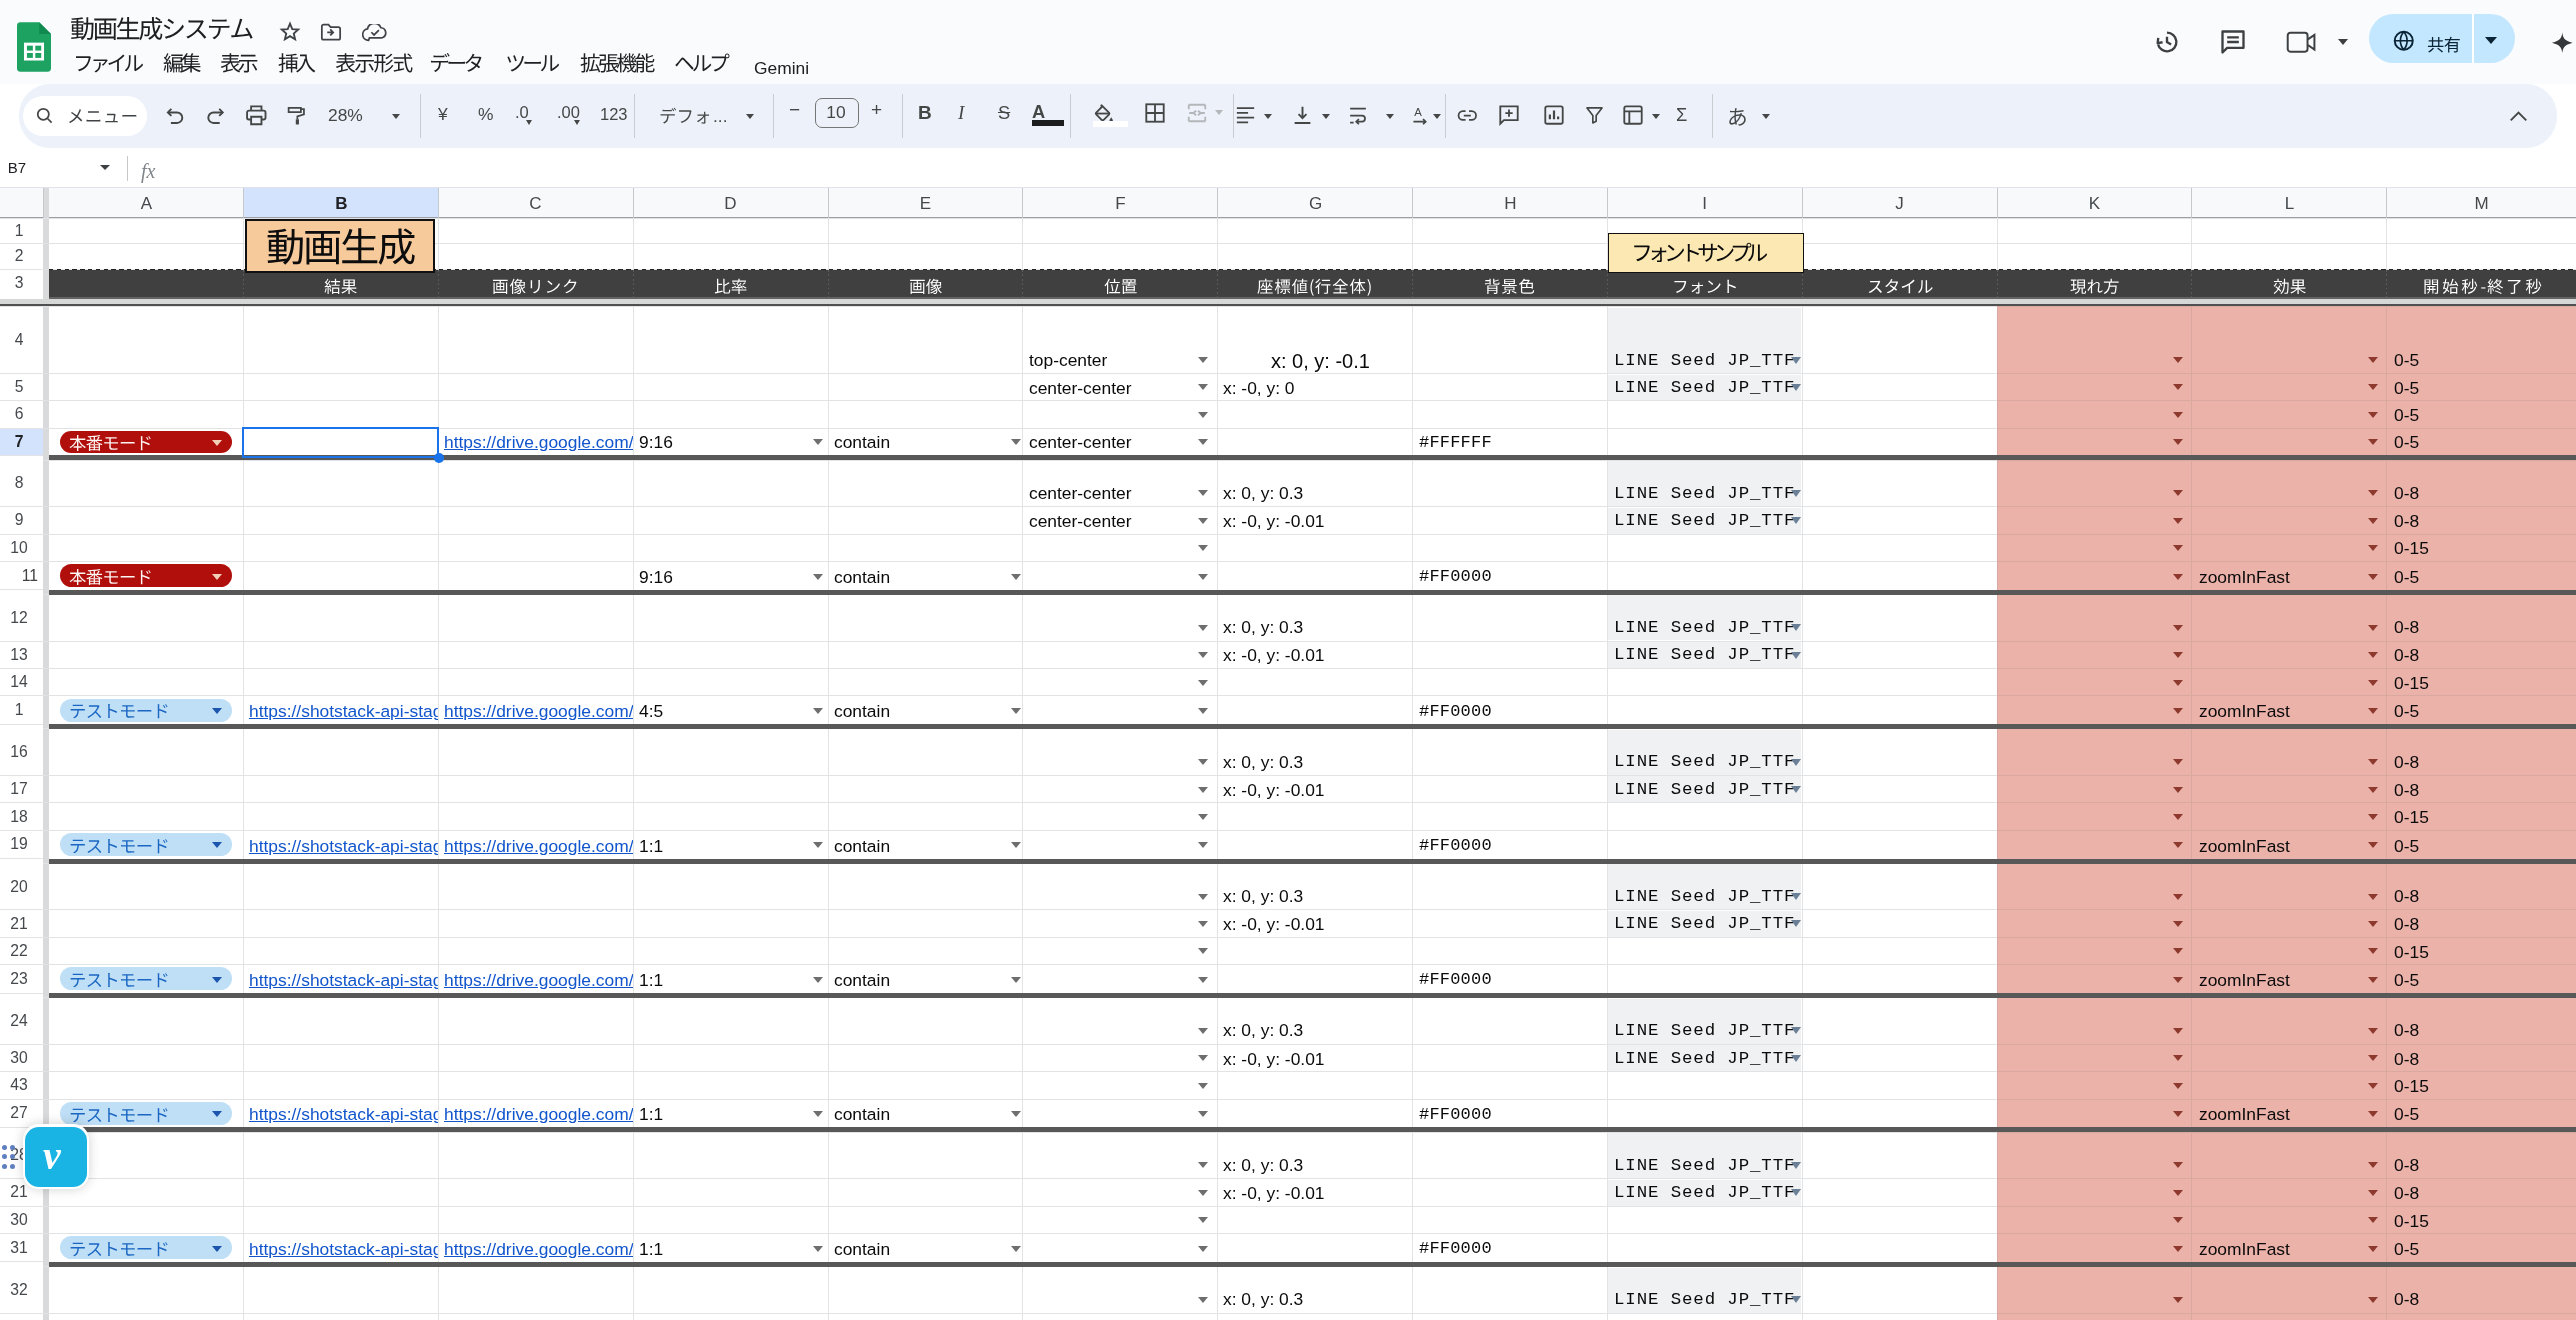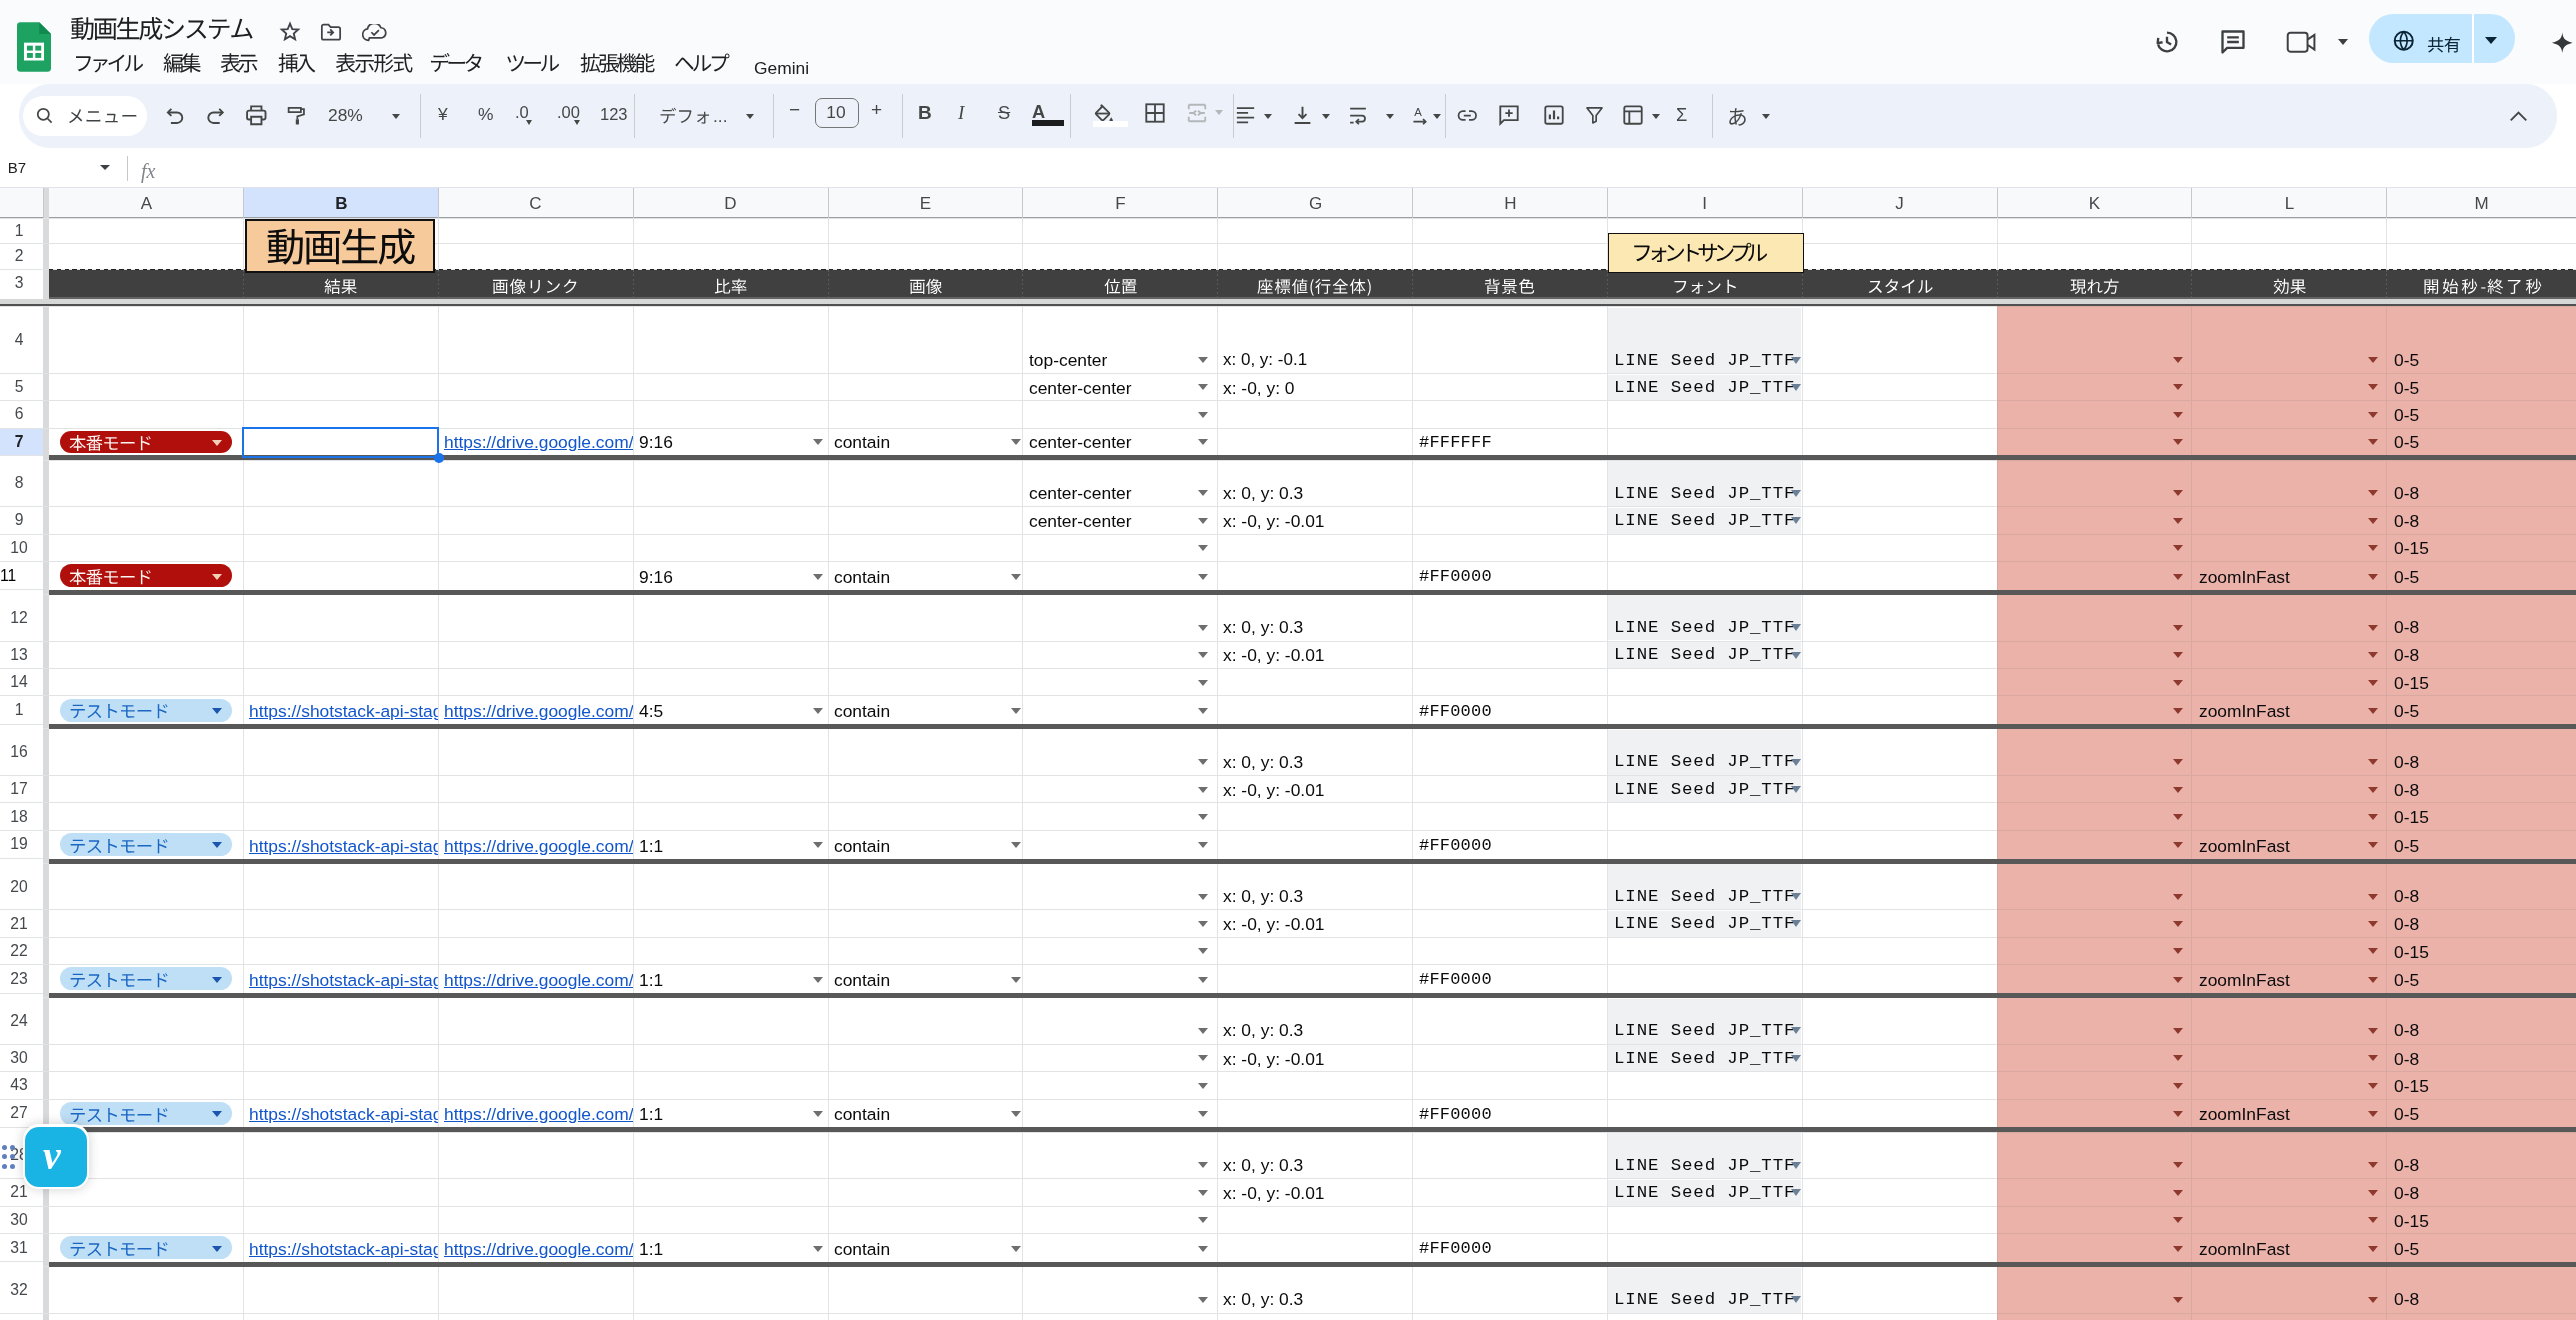--- a/index.html
+++ b/index.html
@@ -398,21 +398,21 @@
 <div class="abs t" style="left:0px;top:222px;font-size:15.7px;color:#45494d;width:38px;text-align:center;">1</div>
 <div class="abs t" style="left:0px;top:247px;font-size:15.7px;color:#45494d;width:38px;text-align:center;">2</div>
 <div class="abs t" style="left:0px;top:274px;font-size:15.7px;color:#45494d;width:38px;text-align:center;">3</div>
 <div class="abs t" style="left:0px;top:331px;font-size:15.7px;color:#45494d;width:38px;text-align:center;">4</div>
 <div class="abs t" style="left:0px;top:378px;font-size:15.7px;color:#45494d;width:38px;text-align:center;">5</div>
 <div class="abs t" style="left:0px;top:405px;font-size:15.7px;color:#45494d;width:38px;text-align:center;">6</div>
 <div class="abs t" style="left:0px;top:433px;font-size:15.7px;color:#202124;width:38px;text-align:center;font-weight:700;">7</div>
 <div class="abs t" style="left:0px;top:474px;font-size:15.7px;color:#45494d;width:38px;text-align:center;">8</div>
 <div class="abs t" style="left:0px;top:511px;font-size:15.7px;color:#45494d;width:38px;text-align:center;">9</div>
 <div class="abs t" style="left:0px;top:539px;font-size:15.7px;color:#45494d;width:38px;text-align:center;">10</div>
-<div class="abs t" style="left:0px;top:567px;font-size:15.7px;color:#000000;width:38px;text-align:left;">11</div>
+<div class="abs t" style="left:0px;top:567px;font-size:15.7px;color:#404040;width:38px;text-align:right;">11</div>
 <div class="abs t" style="left:0px;top:609px;font-size:15.7px;color:#45494d;width:38px;text-align:center;">12</div>
 <div class="abs t" style="left:0px;top:646px;font-size:15.7px;color:#45494d;width:38px;text-align:center;">13</div>
 <div class="abs t" style="left:0px;top:673px;font-size:15.7px;color:#45494d;width:38px;text-align:center;">14</div>
 <div class="abs t" style="left:0px;top:701px;font-size:15.7px;color:#45494d;width:38px;text-align:center;">1</div>
 <div class="abs t" style="left:0px;top:743px;font-size:15.7px;color:#45494d;width:38px;text-align:center;">16</div>
 <div class="abs t" style="left:0px;top:780px;font-size:15.7px;color:#45494d;width:38px;text-align:center;">17</div>
 <div class="abs t" style="left:0px;top:808px;font-size:15.7px;color:#45494d;width:38px;text-align:center;">18</div>
 <div class="abs t" style="left:0px;top:835px;font-size:15.7px;color:#45494d;width:38px;text-align:center;">19</div>
 <div class="abs t" style="left:0px;top:878px;font-size:15.7px;color:#45494d;width:38px;text-align:center;">20</div>
 <div class="abs t" style="left:0px;top:915px;font-size:15.7px;color:#45494d;width:38px;text-align:center;">21</div>
@@ -422,21 +422,21 @@
 <div class="abs t" style="left:0px;top:1049px;font-size:15.7px;color:#45494d;width:38px;text-align:center;">30</div>
 <div class="abs t" style="left:0px;top:1076px;font-size:15.7px;color:#45494d;width:38px;text-align:center;">43</div>
 <div class="abs t" style="left:0px;top:1104px;font-size:15.7px;color:#45494d;width:38px;text-align:center;">27</div>
 <div class="abs t" style="left:0px;top:1146px;font-size:15.7px;color:#45494d;width:38px;text-align:center;">28</div>
 <div class="abs t" style="left:0px;top:1183px;font-size:15.7px;color:#45494d;width:38px;text-align:center;">21</div>
 <div class="abs t" style="left:0px;top:1211px;font-size:15.7px;color:#45494d;width:38px;text-align:center;">30</div>
 <div class="abs t" style="left:0px;top:1239px;font-size:15.7px;color:#45494d;width:38px;text-align:center;">31</div>
 <div class="abs t" style="left:0px;top:1281px;font-size:15.7px;color:#45494d;width:38px;text-align:center;">32</div>
 <div class="abs t" style="left:1029px;top:350px;font-size:17.4px;color:#0a0a0a;">top-center</div>
 <div class="abs" style="left:1198px;top:357px;width:0;height:0;border-left:5.5px solid transparent;border-right:5.5px solid transparent;border-top:6.5px solid #6e6e6e"></div>
-<div class="abs t" style="left:1223px;top:350px;font-size:17px;color:#0a0a0a;">x: 0, y: -0.1</div>
+<div class="abs t" style="left:1271px;top:350px;font-size:20px;color:#0a0a0a;">x: 0, y: -0.1</div>
 <div class="abs t" style="left:1614px;top:351px;font-size:17.4px;color:#0a0a0a;font-family:'Liberation Mono',monospace;letter-spacing:0.9px">LINE Seed JP_TTF</div>
 <div class="abs" style="left:1791px;top:357px;width:0;height:0;border-left:5.7px solid transparent;border-right:5.7px solid transparent;border-top:7px solid #6b7f96"></div>
 <div class="abs" style="left:2173px;top:357px;width:0;height:0;border-left:5.5px solid transparent;border-right:5.5px solid transparent;border-top:6.5px solid #8e392e"></div>
 <div class="abs" style="left:2368px;top:357px;width:0;height:0;border-left:5.5px solid transparent;border-right:5.5px solid transparent;border-top:6.5px solid #8e392e"></div>
 <div class="abs t" style="left:2394px;top:350px;font-size:17.4px;color:#0a0a0a;">0-5</div>
 <div class="abs t" style="left:1029px;top:378px;font-size:17.4px;color:#0a0a0a;">center-center</div>
 <div class="abs" style="left:1198px;top:384px;width:0;height:0;border-left:5.5px solid transparent;border-right:5.5px solid transparent;border-top:6.5px solid #6e6e6e"></div>
 <div class="abs t" style="left:1223px;top:378px;font-size:17.4px;color:#0a0a0a;">x: -0, y: 0</div>
 <div class="abs t" style="left:1614px;top:378px;font-size:17.4px;color:#0a0a0a;font-family:'Liberation Mono',monospace;letter-spacing:0.9px">LINE Seed JP_TTF</div>
 <div class="abs" style="left:1791px;top:384px;width:0;height:0;border-left:5.7px solid transparent;border-right:5.7px solid transparent;border-top:7px solid #6b7f96"></div>

